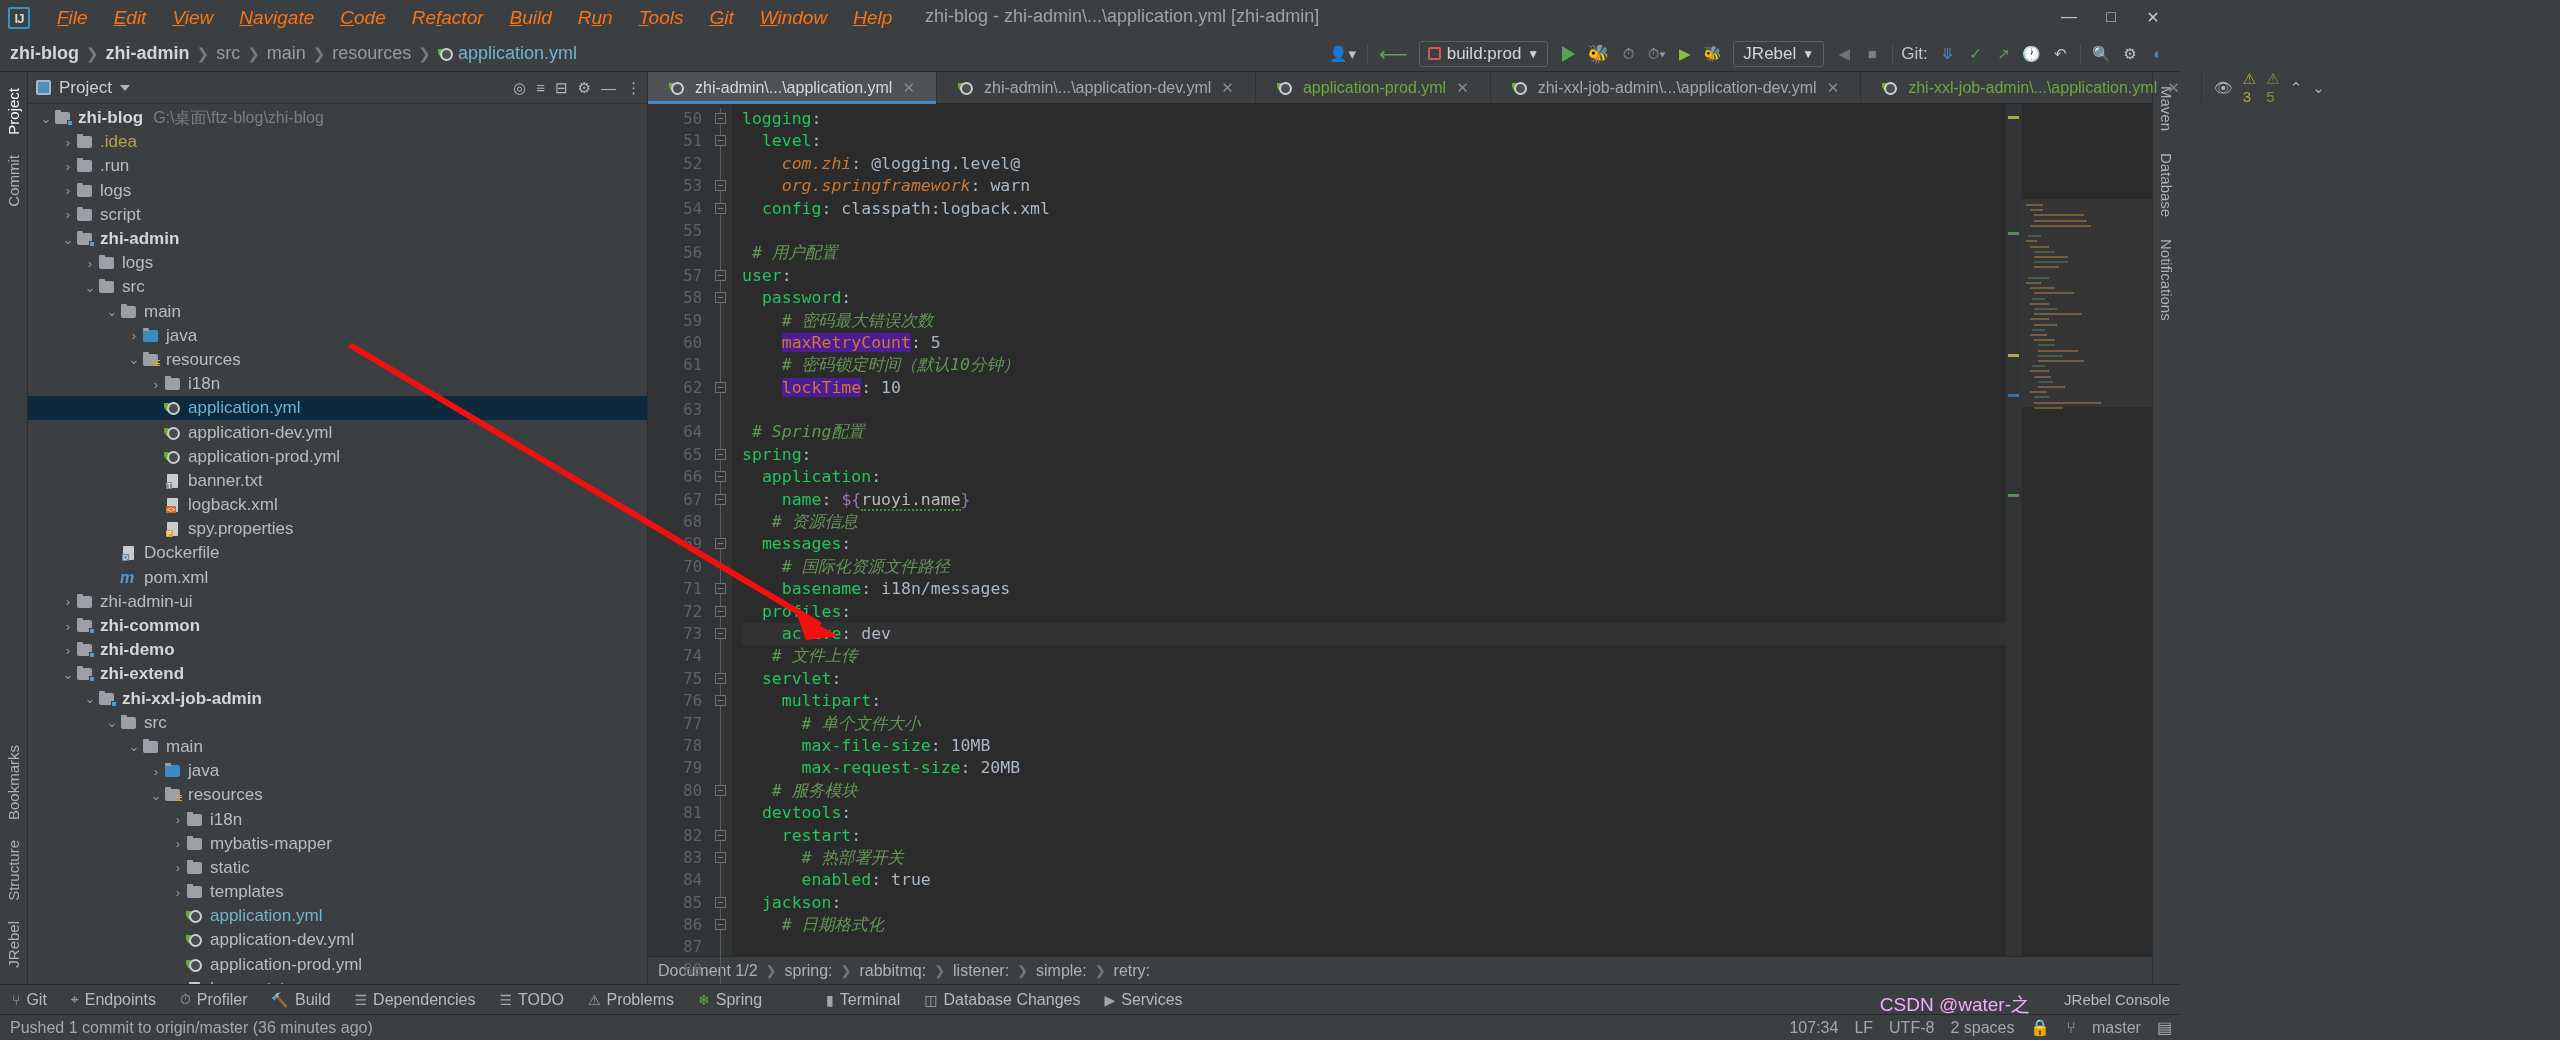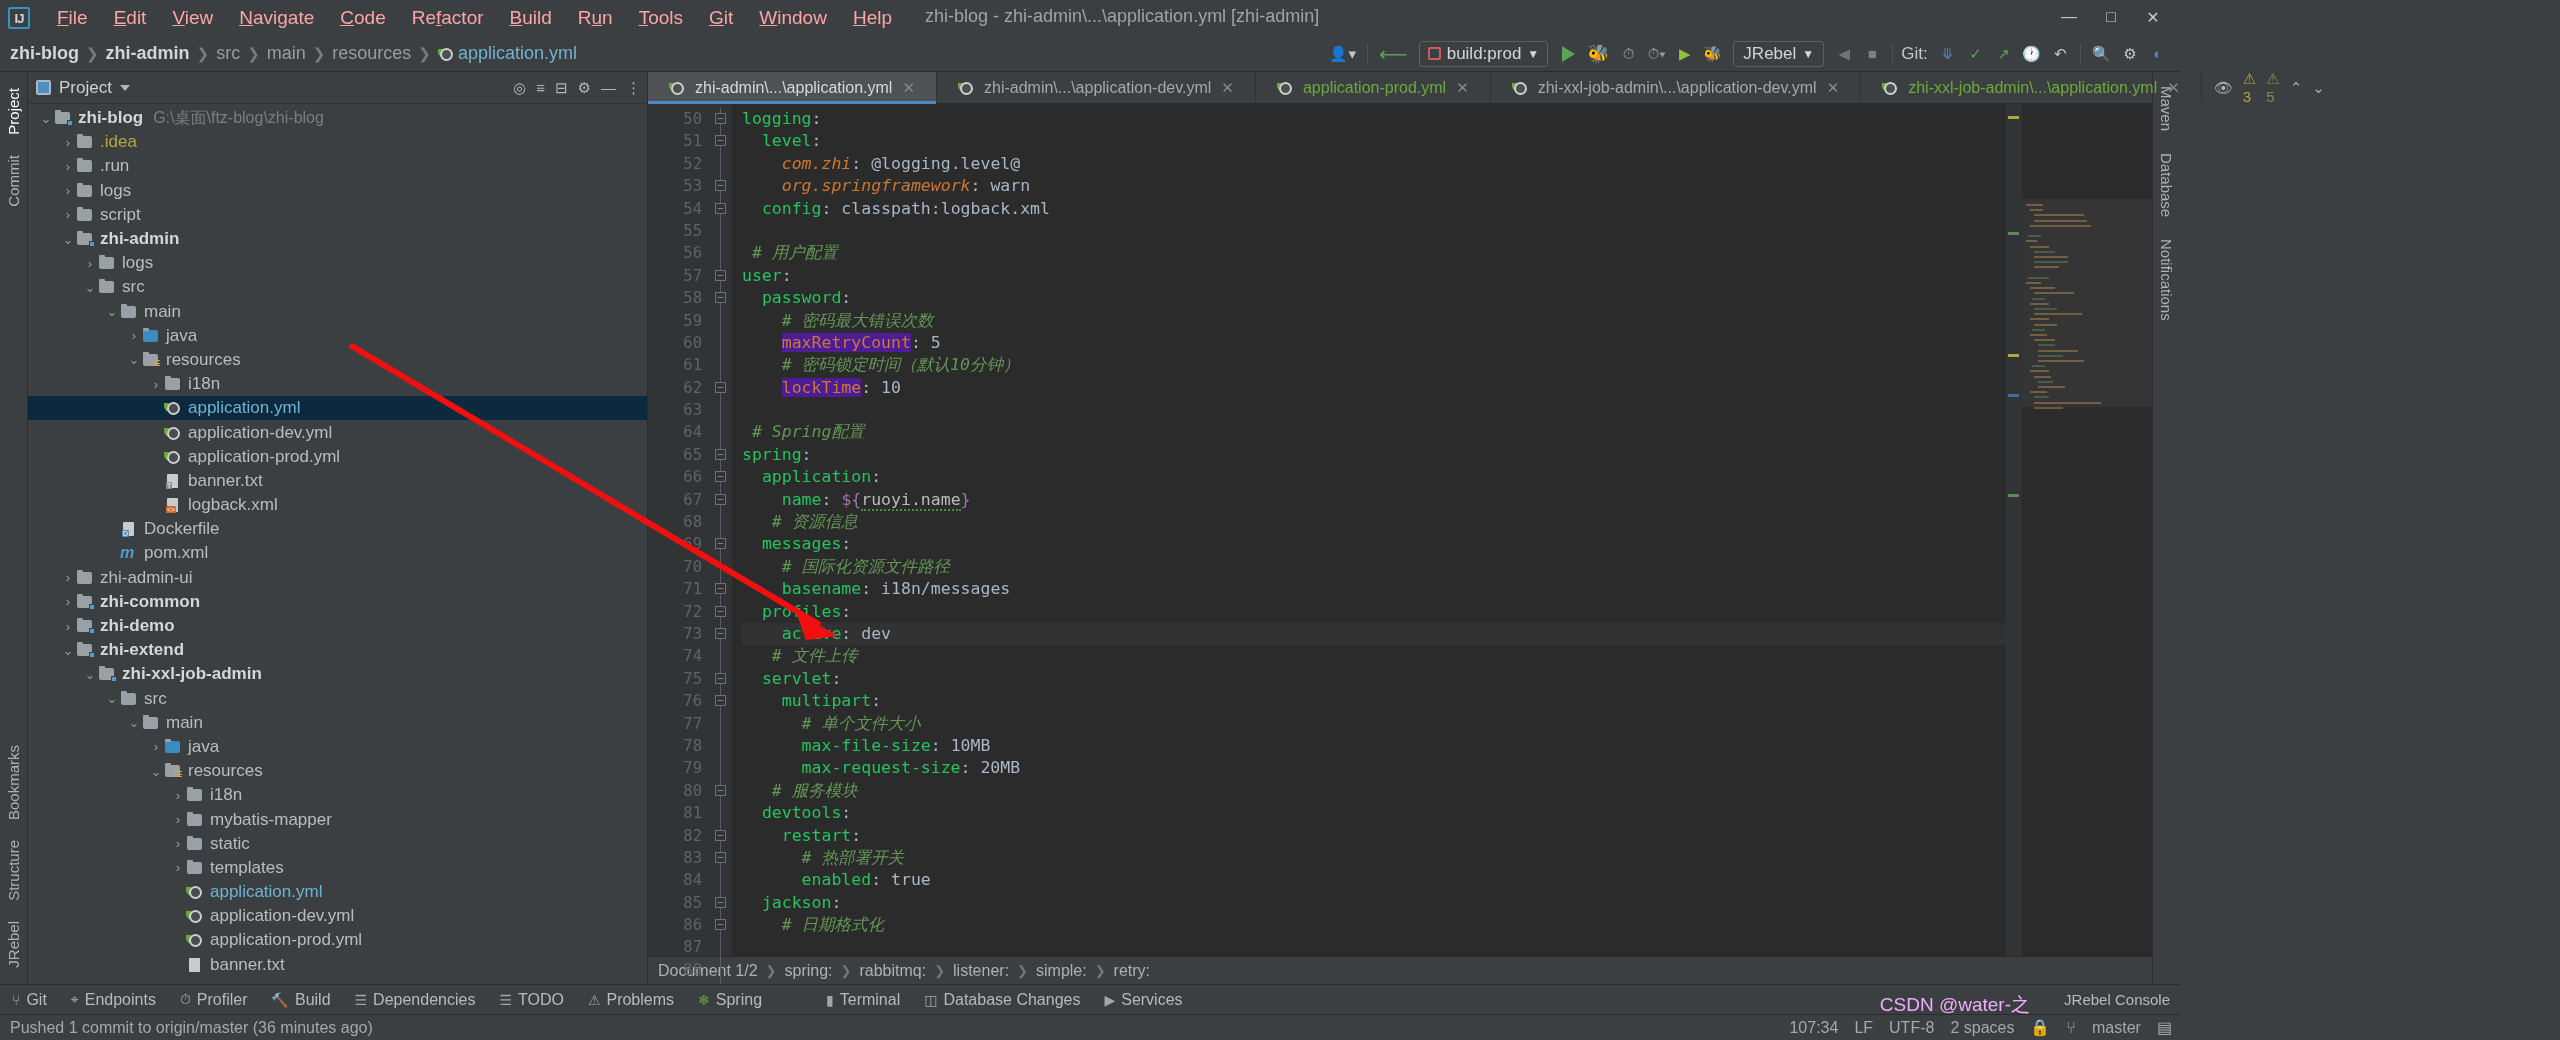--- a/index.html
+++ b/index.html
@@ -17,21 +17,21 @@
     height: 36px; background: #3c3f41; display: flex; align-items: center;
     padding-left: 8px; flex: 0 0 36px; position: relative;
   }
   .ij-logo {
     width: 22px; height: 22px; border: 2px solid #3592c4; border-radius: 2px;
     display: flex; align-items: center; justify-content: center;
     font-size: 13px; font-weight: bold; color: #d6d6d6; margin-right: 14px;
     letter-spacing: -1px;
   }
   .menu-item {
-    font-size: 19px; color: #fca5a5; padding: 2px 13px; white-space: nowrap;
+    font-size: 19px; color: #f97316; padding: 2px 13px; white-space: nowrap; font-style: italic;
   }
   .menu-item span.acc { text-decoration: underline; }
   .win-title {
     position: absolute; left: 925px; top: 6px; font-size: 18px; color: #a2a2a2;
     white-space: nowrap;
   }
   .win-ctrl { position: absolute; right: 6px; top: 4px; display: flex; gap: 0px; }
   .win-btn { width: 42px; height: 26px; display: flex; align-items: center; justify-content: center;
     font-size: 16px; color: #c8c8c8; }
 
@@ -450,20 +450,28 @@
             </span>
             <span class="tlabel">banner.txt</span>
           </div>
           <div class="trow">
             <span style="display:inline-block;width:120px;flex:0 0 120px;"></span>
             <span class="arrow"></span>
             <span class="ic file xml">
               <span class="tag">&lt;&gt;</span>
             </span>
             <span class="tlabel">logback.xml</span>
+          </div>
+          <div class="trow">
+            <span style="display:inline-block;width:120px;flex:0 0 120px;"></span>
+            <span class="arrow"></span>
+            <span class="ic file props">
+              <span class="tag">P</span>
+            </span>
+            <span class="tlabel">spy.properties</span>
           </div>
           <div class="trow">
             <span style="display:inline-block;width:76px;flex:0 0 76px;"></span>
             <span class="arrow"></span>
             <span class="ic file">
               <span class="tag">D</span>
             </span>
             <span class="tlabel">Dockerfile</span>
           </div>
           <div class="trow">

